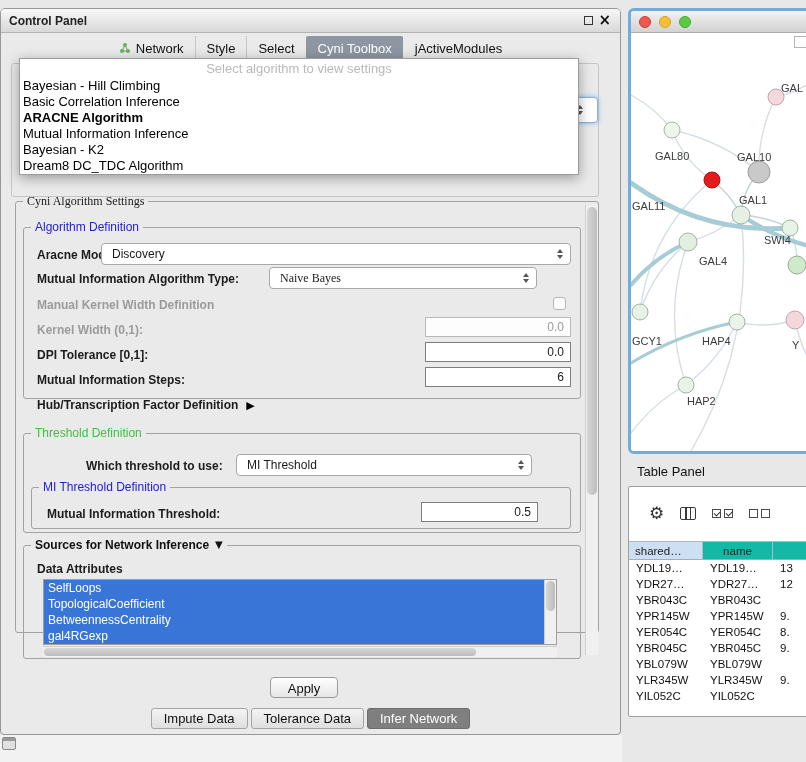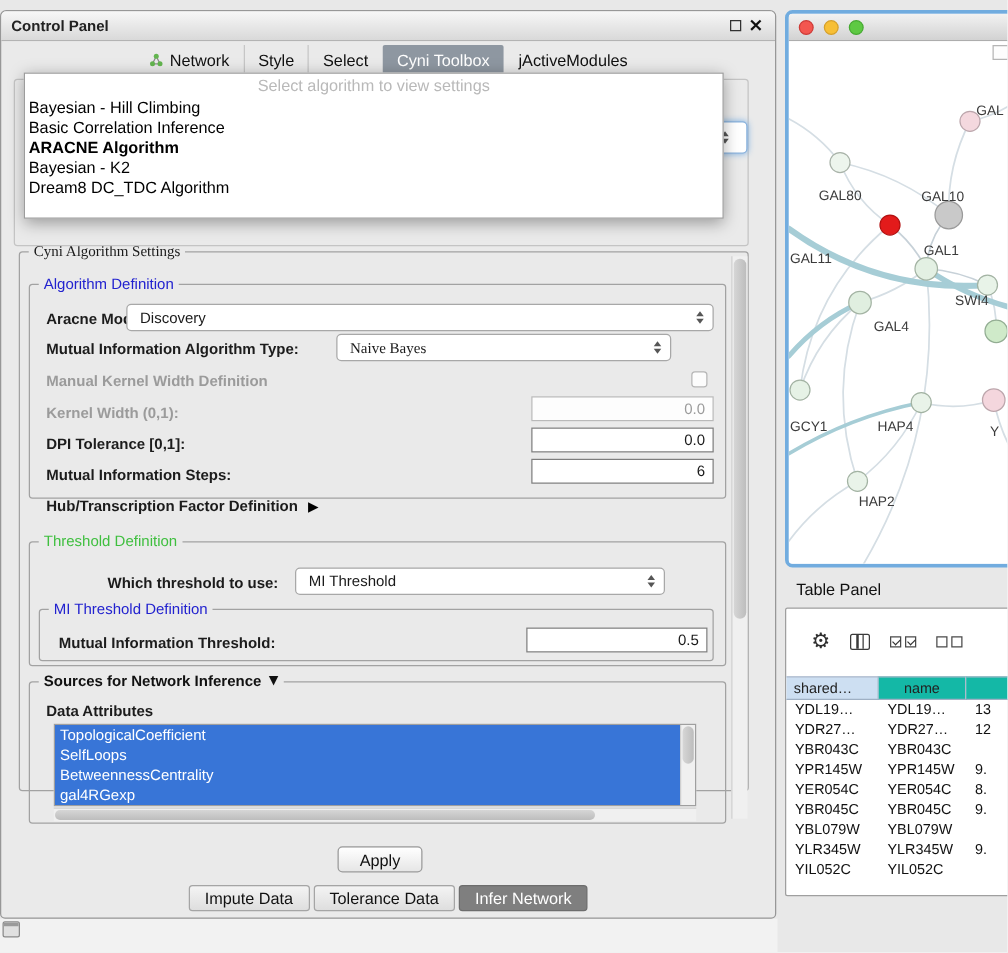--- a/index.html
+++ b/index.html
@@ -174,20 +174,21 @@
           <i class="up"></i>
           <i class="dn"></i>
         </span>
     </div>
 
     <div class="popup">
         <div class="popup-prompt">Select algorithm to view settings</div>
         <div class="popup-item">Bayesian - Hill Climbing</div>
         <div class="popup-item">Basic Correlation Inference</div>
         <div class="popup-item selected">ARACNE Algorithm</div>
+        <div class="popup-item">Mutual Information Inference</div>
         <div class="popup-item">Bayesian - K2</div>
         <div class="popup-item">Dream8 DC_TDC Algorithm</div>
       </div>
 
     <div class="group" style="left:14px;top:192px;width:584px;height:432px;font-family:Liberation Serif, serif;">
       <span class="group-title">Cyni Algorithm Settings</span>
     </div>
     <div class="vscroll" style="left:584px;top:196px;width:13px;height:450px;">
       <div class="thumb" style="top:2px;height:288px;"></div>
     </div>
@@ -240,33 +241,33 @@
       <span class="stepper">
           <i class="up"></i>
           <i class="dn"></i>
         </span>
     </div>
 
     <div class="group" style="left:30px;top:478px;width:540px;height:42px;">
       <span class="group-title blue">MI Threshold Definition</span>
     </div>
     <span class="lbl" style="left:46px;top:498px;">Mutual Information Threshold:</span>
-    <div class="field" style="left:420px;top:493px;width:145px;">0.5</div>
+    <div class="field" style="left:420px;top:493px;width:117px;">0.5</div>
 
     <div class="group" style="left:22px;top:536px;width:558px;height:114px;">
       <span class="group-title boldblk" style="display:flex;gap:6px;align-items:center;">
         <span>Sources for Network Inference</span>
         <span class="glyph" style="font-size:10px;line-height:1;">▼</span>
       </span>
     </div>
     <span class="lbl" style="left:36px;top:553px;">Data Attributes</span>
     <div class="attr-list">
       <div>
+          <div class="attr-row">SelfLoops</div>
           <div class="attr-row">TopologicalCoefficient</div>
-          <div class="attr-row">SelfLoops</div>
           <div class="attr-row">BetweennessCentrality</div>
           <div class="attr-row">gal4RGexp</div>
         </div>
       <div class="vscroll" style="right:0;top:0;bottom:0;width:12px;">
         <div class="thumb" style="top:1px;height:30px;"></div>
       </div>
     </div>
     <div class="hscroll" style="left:42px;top:637px;width:514px;height:11px;">
       <div class="thumb" style="left:1px;width:432px;"></div>
     </div>

